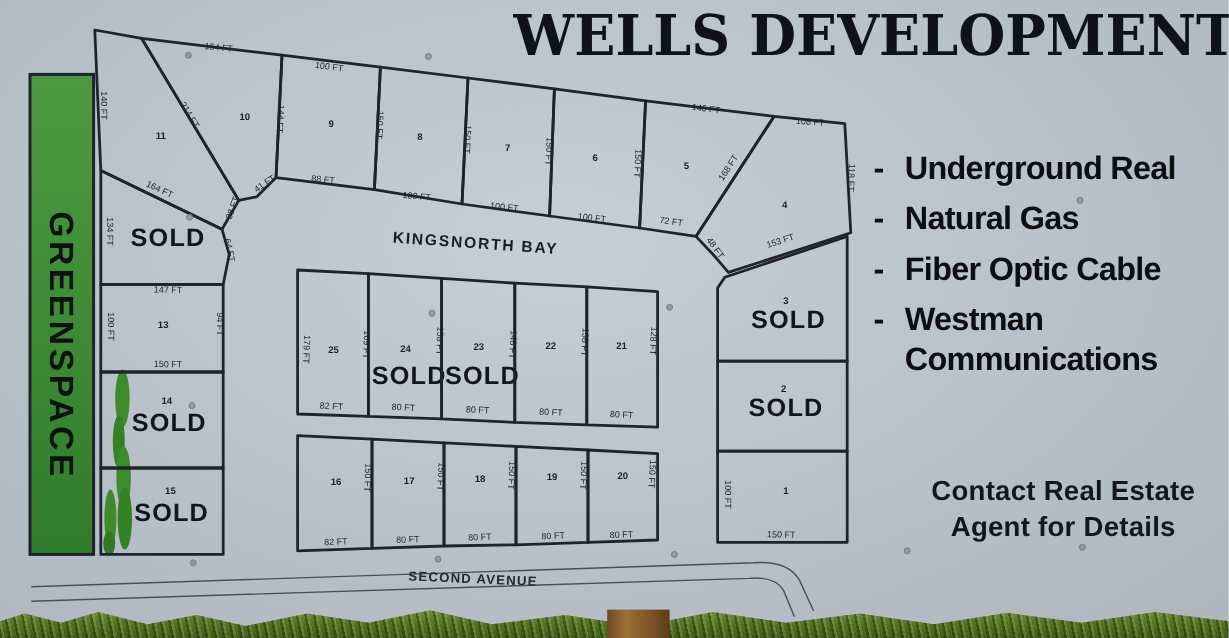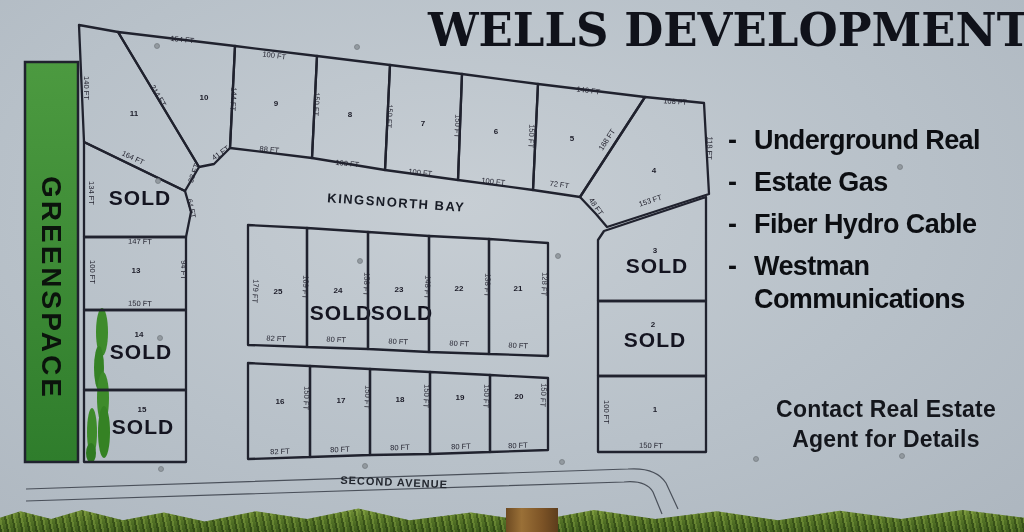--- a/index.html
+++ b/index.html
@@ -245,25 +245,25 @@
 
   <div class="title">WELLS DEVELOPMENT</div>
 
   <ul class="features">
     <li>
       <span class="dash">-</span>
       <span class="label">Underground Real</span>
     </li>
     <li>
       <span class="dash">-</span>
-      <span class="label">Estate Gas</span>
-    </li>
-    <li>
-      <span class="dash">-</span>
-      <span class="label">Fiber Hydro Cable</span>
+      <span class="label">Natural Gas</span>
+    </li>
+    <li>
+      <span class="dash">-</span>
+      <span class="label">Fiber Optic Cable</span>
     </li>
     <li>
       <span class="dash">-</span>
       <span class="label">Westman Communications</span>
     </li>
   </ul>
 
   <div class="contact">
     <div>Contact Real Estate</div>
     <div>Agent for Details</div>

